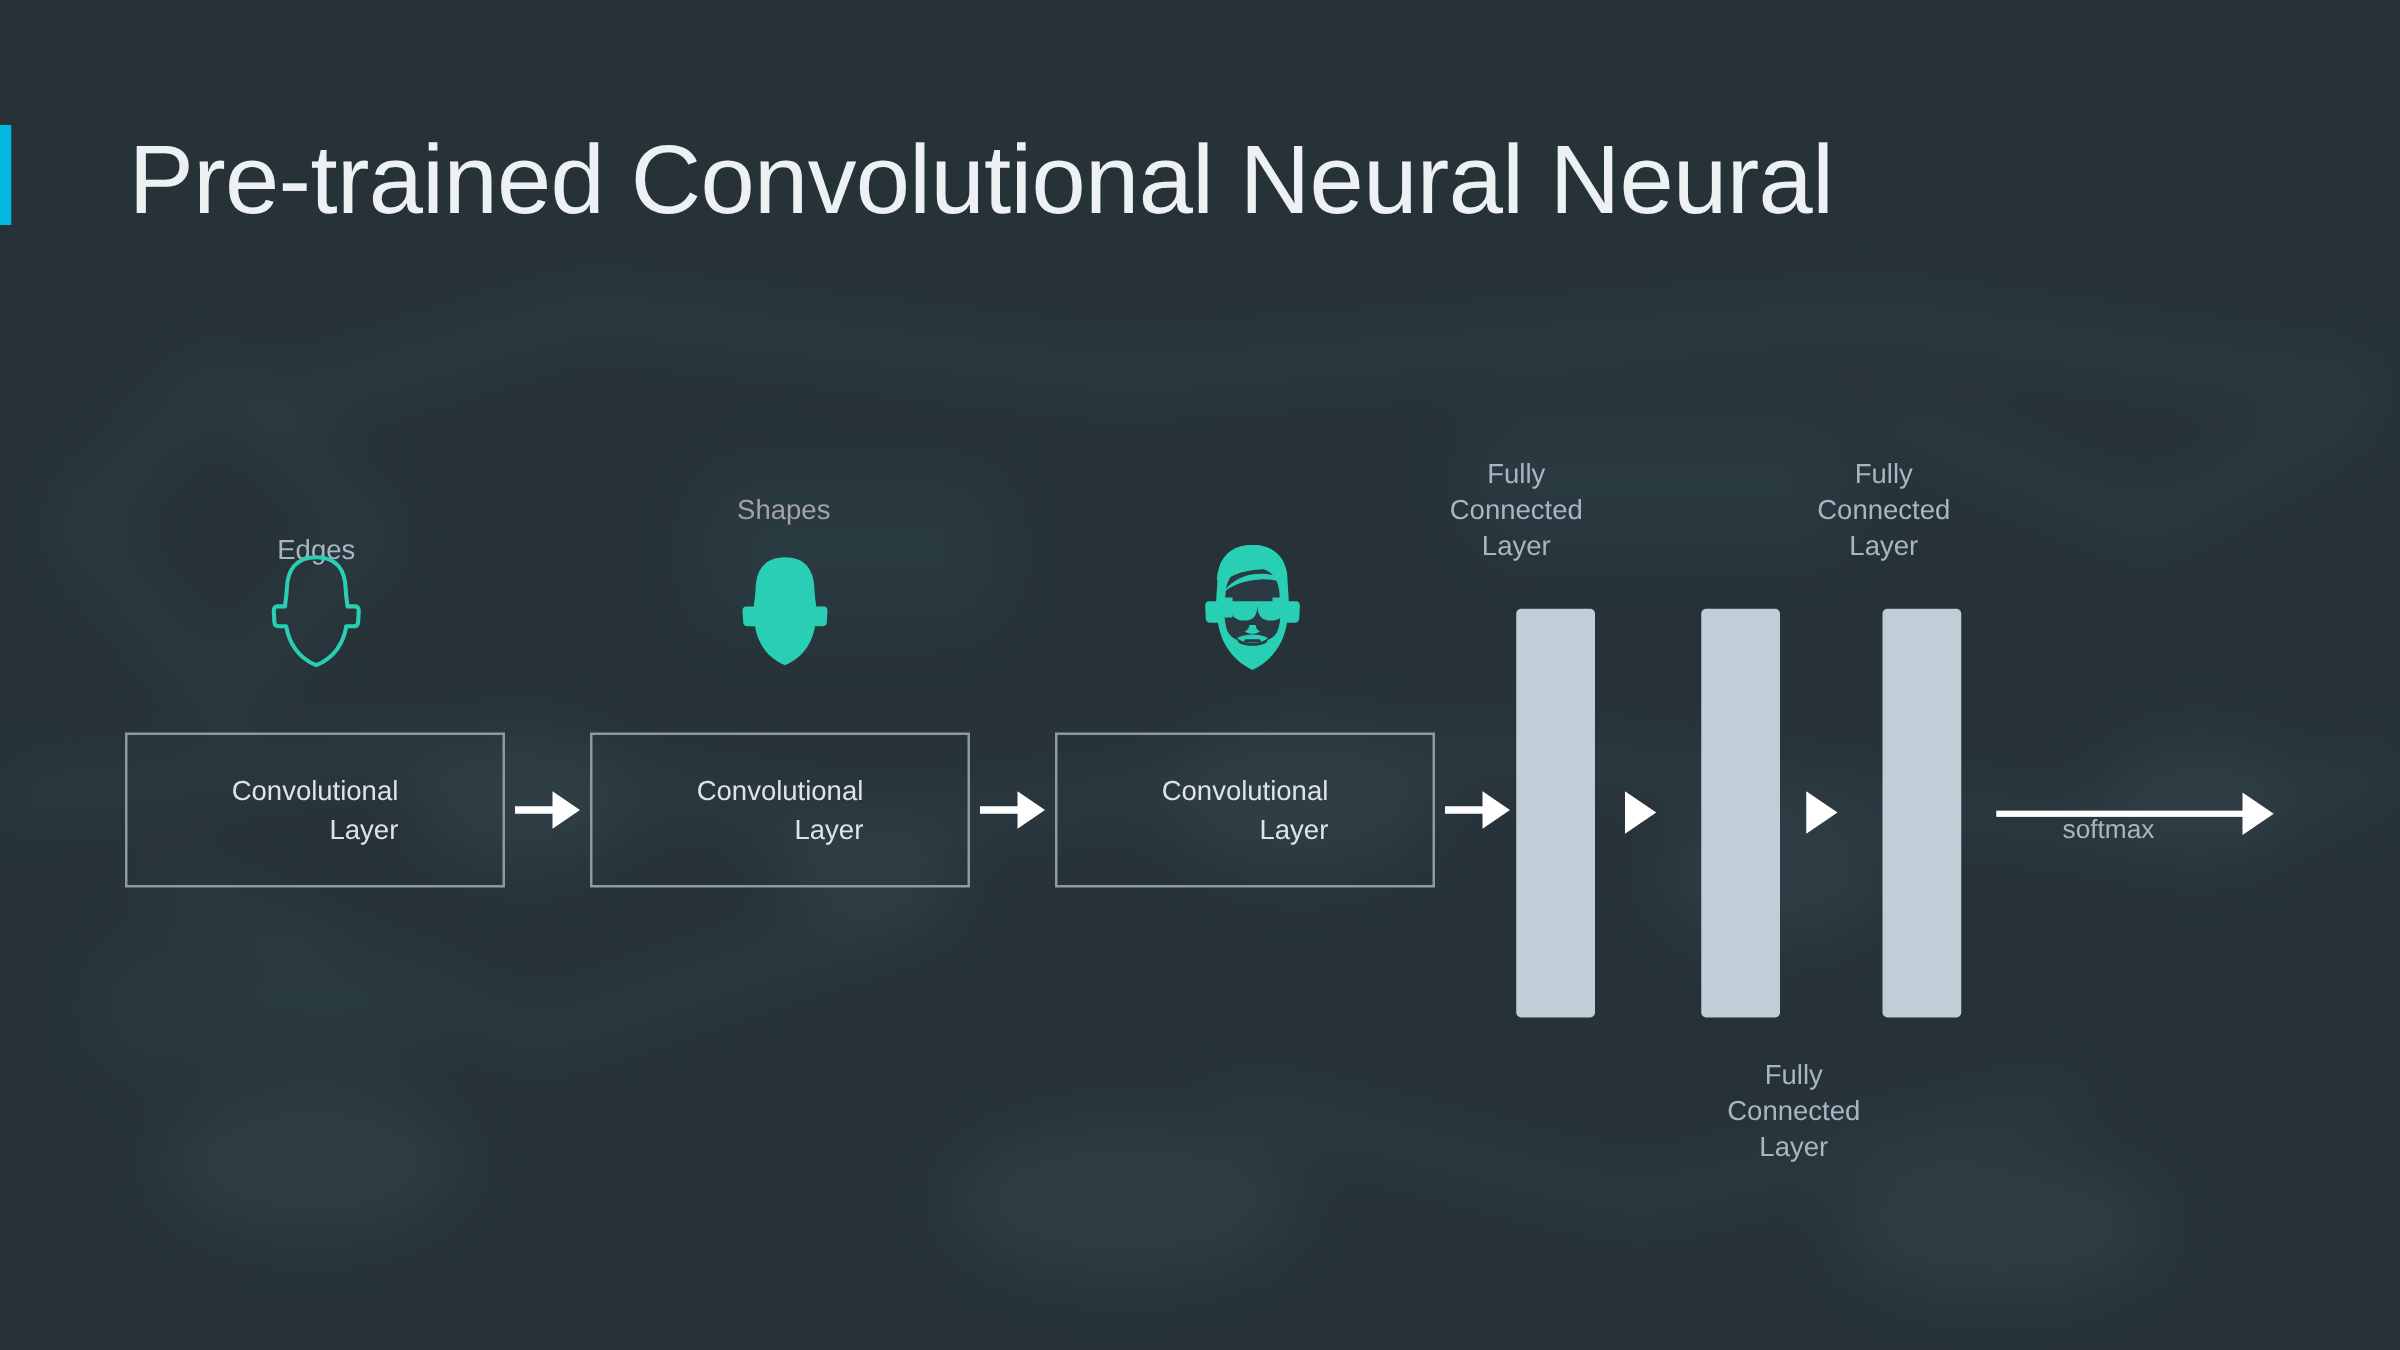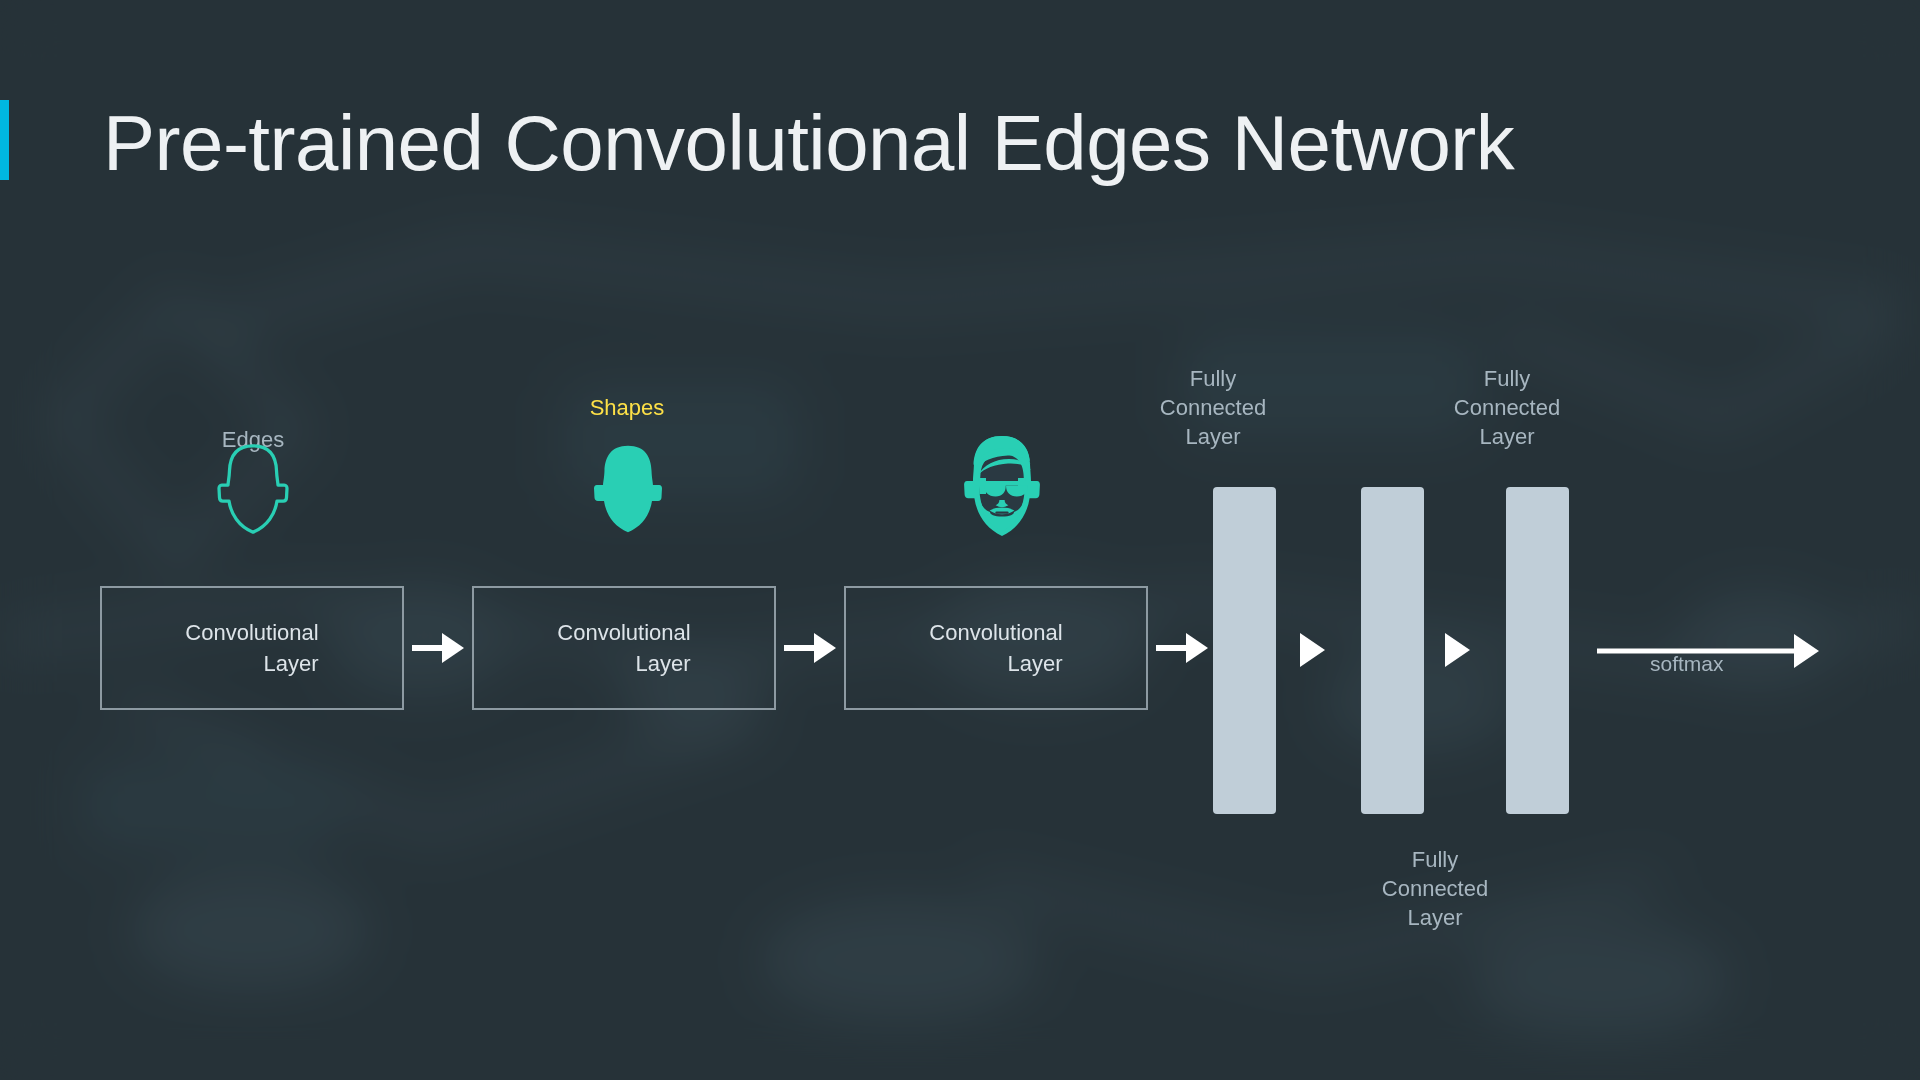--- a/index.html
+++ b/index.html
@@ -112,27 +112,27 @@
     <g fill="#31424b" opacity=".9">
       <rect x="560" y="380" width="240" height="120" rx="30"></rect>
       <rect x="1180" y="330" width="300" height="110" rx="30"></rect>
       <rect x="80" y="760" width="260" height="90" rx="28"></rect>
     </g>
   </svg>
 </div>
 
 <div id="accent-bar" style="background: rgb(0, 184, 224);"></div>
 
-<h1 id="page-title">Pre-trained Convolutional Edges Network</h1>
+<h1 id="page-title">Pre-trained Convolutional Neural Neural</h1>
 
 <div id="diagram">
 
   <div class="stage-label" style="left: 153px; top: 393px; width: 200px; color: rgb(167, 182, 192); margin-top: 32px;">Edges</div>
 
-  <div class="stage-label" style="left: 527px; top: 393px; width: 200px; color: #fde047;">Shapes</div>
+  <div class="stage-label" style="left: 527px; top: 393px; width: 200px; color: #a3a3a3;">Shapes</div>
 
 
   <div class="stage-label" style="left: 1138px; top: 364px; width: 150px; color: rgb(167, 182, 192);">Fully
 Connected
 Layer</div>
 
   <div class="stage-label" style="left: 1432px; top: 364px; width: 150px; color: rgb(167, 182, 192);">Fully
 Connected
 Layer</div>
 

